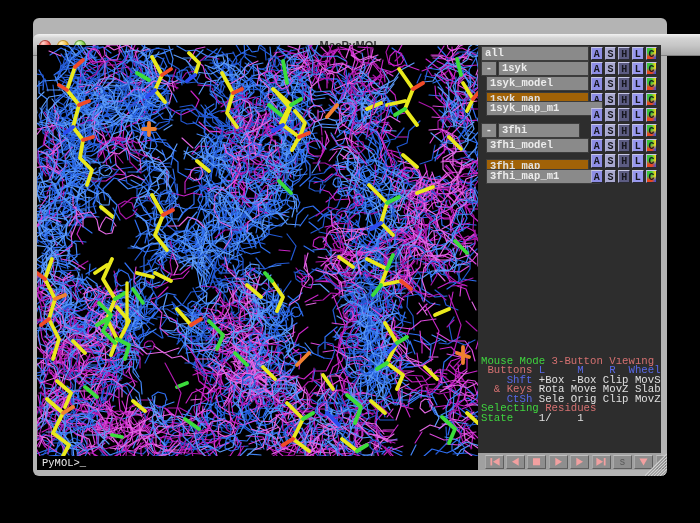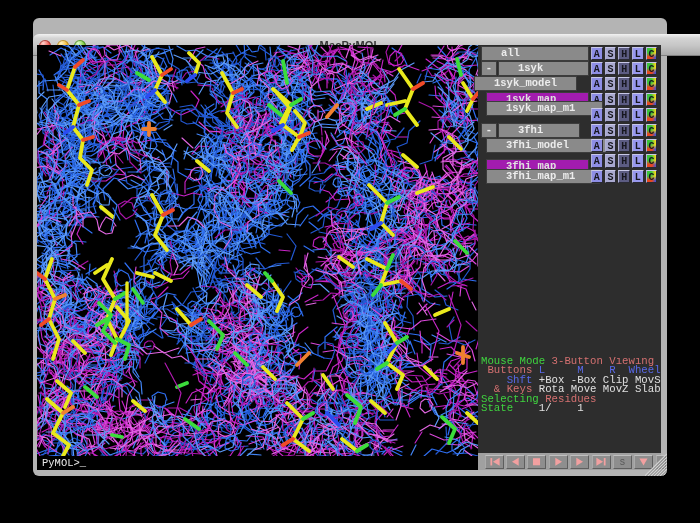--- a/index.html
+++ b/index.html
@@ -4,22 +4,22 @@
 html,body{margin:0;padding:0;background:#000;width:700px;height:523px;overflow:hidden}
 *{box-sizing:border-box}
 #win{position:absolute;left:33px;top:18px;width:634px;height:458px;background:#b4b4b4;border-radius:6px;}
 #tbar{position:absolute;left:0;top:16px;width:676px;height:22px;border-radius:6px 6px 0 0;
  background:linear-gradient(#f2f2f2,#d4d4d4 20%,#c6c6c6 55%,#a9a9a9);border-bottom:1px solid #7e7e7e}
 .tl{position:absolute;top:6px;width:12px;height:12px;border-radius:50%}
 #title{position:absolute;top:5px;left:0;width:634px;text-align:center;font:600 11px "Liberation Sans",sans-serif;color:#383838;letter-spacing:0.2px}
 #vp{position:absolute;left:4px;top:27px;width:441px;height:411px;background:#000}
 #panel{position:absolute;left:445px;top:27px;width:183px;height:411px;background:#2d2d2d}
 .nmf{position:absolute;height:13px;background:#8a8a8a;color:#ececec;font:bold 10.5px "Liberation Mono",monospace;
- line-height:13px;padding-left:19px;white-space:pre;box-shadow:0 0 0 1px #3c3c3c}
-.nmf.dark{background:#a21caf;color:#e0e0e0}
+ line-height:13px;padding-left:3px;white-space:pre;box-shadow:0 0 0 1px #3c3c3c}
+.nmf.dark{background:#a16207;color:#e0e0e0}
 .pb{position:absolute;width:11.5px;height:13.5px;color:#16161e;font:bold 10px "Liberation Mono",monospace;
  text-align:center;line-height:13.5px;border:1px solid #2a2a34;border-top-color:#c8c8e8;border-left-color:#b0b0d8}
 .pc{background:radial-gradient(circle at 22% 22%, #3cc43c 0 24%, rgba(0,0,0,0) 58%),
  radial-gradient(circle at 82% 18%, #ecd820 0 26%, rgba(0,0,0,0) 62%),
  radial-gradient(circle at 22% 82%, #e84820 0 26%, rgba(0,0,0,0) 62%),
  radial-gradient(circle at 82% 82%, #3355e8 0 26%, rgba(0,0,0,0) 62%),
  linear-gradient(135deg, #b8c030, #d07040)}
 #mouse{position:absolute;left:481px;top:356.5px;width:180px;height:96px;overflow:hidden}
 .mline{font:10.7px "Liberation Mono",monospace;line-height:9.6px;letter-spacing:0px;white-space:pre}
 .g{color:#3fd43f} .r{color:#d47070} .bl{color:#5868e8} .w{color:#e0e0e0}
@@ -76,21 +76,21 @@
     <div class="pb" style="left:618.4000000000001px;top:46.5px;background:#5c5c82">H</div>
     <div class="pb" style="left:632.1000000000001px;top:46.5px;background:#9898ee">L</div>
     <div class="pb pc" style="left:645.8000000000002px;top:46.5px">C</div>
 <div class="nmf" style="left:482px;top:61.9px;width:14px;text-align:center;padding-left:0">-</div>
     <div class="nmf" style="left:499px;top:61.9px;width:89px">1syk</div>
     <div class="pb" style="left:591px;top:61.9px;background:#8e8ee6">A</div>
     <div class="pb" style="left:604.7px;top:61.9px;background:#a9a9cf">S</div>
     <div class="pb" style="left:618.4000000000001px;top:61.9px;background:#5c5c82">H</div>
     <div class="pb" style="left:632.1000000000001px;top:61.9px;background:#9898ee">L</div>
     <div class="pb pc" style="left:645.8000000000002px;top:61.9px">C</div>
-<div class="nmf" style="left:475px;top:77.3px;width:101px">1syk_model</div>
+<div class="nmf" style="left:487px;top:77.3px;width:101px">1syk_model</div>
     <div class="pb" style="left:591px;top:77.3px;background:#8e8ee6">A</div>
     <div class="pb" style="left:604.7px;top:77.3px;background:#a9a9cf">S</div>
     <div class="pb" style="left:618.4000000000001px;top:77.3px;background:#5c5c82">H</div>
     <div class="pb" style="left:632.1000000000001px;top:77.3px;background:#9898ee">L</div>
     <div class="pb pc" style="left:645.8000000000002px;top:77.3px">C</div>
 <div class="nmf dark" style="left:487px;top:92.7px;width:101px">1syk_map</div>
     <div class="pb" style="left:591px;top:92.7px;background:#8e8ee6">A</div>
     <div class="pb" style="left:604.7px;top:92.7px;background:#a9a9cf">S</div>
     <div class="pb" style="left:618.4000000000001px;top:92.7px;background:#5c5c82">H</div>
     <div class="pb" style="left:632.1000000000001px;top:92.7px;background:#9898ee">L</div>
@@ -101,21 +101,21 @@
     <div class="pb" style="left:618.4000000000001px;top:108.1px;background:#5c5c82">H</div>
     <div class="pb" style="left:632.1000000000001px;top:108.1px;background:#9898ee">L</div>
     <div class="pb pc" style="left:645.8000000000002px;top:108.1px">C</div>
 <div class="nmf" style="left:482px;top:123.5px;width:14px;text-align:center;padding-left:0">-</div>
     <div class="nmf" style="left:499px;top:123.5px;width:80px">3fhi</div>
     <div class="pb" style="left:591px;top:123.5px;background:#8e8ee6">A</div>
     <div class="pb" style="left:604.7px;top:123.5px;background:#a9a9cf">S</div>
     <div class="pb" style="left:618.4000000000001px;top:123.5px;background:#5c5c82">H</div>
     <div class="pb" style="left:632.1000000000001px;top:123.5px;background:#9898ee">L</div>
     <div class="pb pc" style="left:645.8000000000002px;top:123.5px">C</div>
-<div class="nmf" style="left:487px;top:138.9px;width:122px">3fhi_model</div>
+<div class="nmf" style="left:487px;top:138.9px;width:101px">3fhi_model</div>
     <div class="pb" style="left:591px;top:138.9px;background:#8e8ee6">A</div>
     <div class="pb" style="left:604.7px;top:138.9px;background:#a9a9cf">S</div>
     <div class="pb" style="left:618.4000000000001px;top:138.9px;background:#5c5c82">H</div>
     <div class="pb" style="left:632.1000000000001px;top:138.9px;background:#9898ee">L</div>
     <div class="pb pc" style="left:645.8000000000002px;top:138.9px">C</div>
 <div class="nmf dark" style="left:487px;top:160px;width:101px">3fhi_map</div>
     <div class="pb" style="left:591px;top:154.3px;background:#8e8ee6">A</div>
     <div class="pb" style="left:604.7px;top:154.3px;background:#a9a9cf">S</div>
     <div class="pb" style="left:618.4000000000001px;top:154.3px;background:#5c5c82">H</div>
     <div class="pb" style="left:632.1000000000001px;top:154.3px;background:#9898ee">L</div>
@@ -124,20 +124,21 @@
     <div class="pb" style="left:591px;top:169.7px;background:#8e8ee6">A</div>
     <div class="pb" style="left:604.7px;top:169.7px;background:#a9a9cf">S</div>
     <div class="pb" style="left:618.4000000000001px;top:169.7px;background:#5c5c82">H</div>
     <div class="pb" style="left:632.1000000000001px;top:169.7px;background:#9898ee">L</div>
     <div class="pb pc" style="left:645.8000000000002px;top:169.7px">C</div>
 <div id="mouse">
 <div class="mline"><span class="g">Mouse&nbsp;Mode</span><span class="r">&nbsp;3-Button&nbsp;Viewing</span></div>
 <div class="mline"><span class="r">&nbsp;Buttons&nbsp;</span><span class="bl">L&nbsp;&nbsp;&nbsp;&nbsp;&nbsp;M&nbsp;&nbsp;&nbsp;&nbsp;R&nbsp;&nbsp;Wheel</span></div>
 <div class="mline"><span class="bl">&nbsp;&nbsp;&nbsp;&nbsp;Shft&nbsp;</span><span class="w">+Box&nbsp;-Box&nbsp;Clip&nbsp;MovS</span></div>
 <div class="mline"><span class="r">&nbsp;&nbsp;&amp;&nbsp;Keys&nbsp;</span><span class="w">Rota&nbsp;Move&nbsp;MovZ&nbsp;Slab</span></div>
+<div class="mline"><span class="bl">&nbsp;&nbsp;&nbsp;&nbsp;CtSh&nbsp;</span><span class="w">Sele&nbsp;Orig&nbsp;Clip&nbsp;MovZ</span></div>
 <div class="mline"><span class="g">Selecting&nbsp;</span><span class="r">Residues</span></div>
 <div class="mline"><span class="g">State&nbsp;</span><span class="w">&nbsp;&nbsp;&nbsp;1/&nbsp;&nbsp;&nbsp;&nbsp;1</span></div>
 </div>
 <div id="vcr"></div>
 <svg class="vbtn" style="left:484.5px" width="19" height="13" viewBox="-9.5 -6.5 19 13">
       <g>
         <rect x="-4.6" y="-4.2" width="2" height="8.4" fill="#f2a0a0"></rect>
         <polygon points="5.800000000000001,-4.6 5.800000000000001,4.6 -1.7999999999999998,0" fill="#f2a0a0"></polygon>
       </g>
     </svg>

